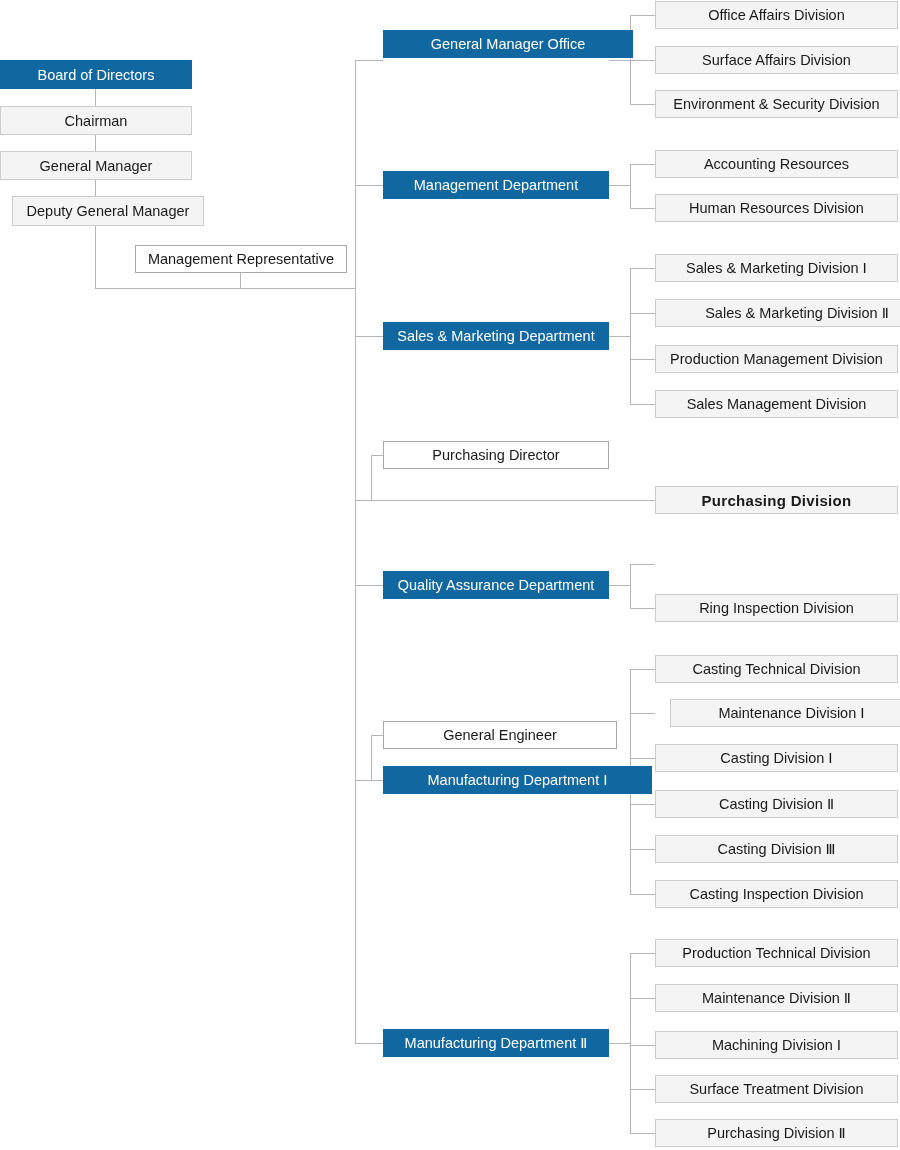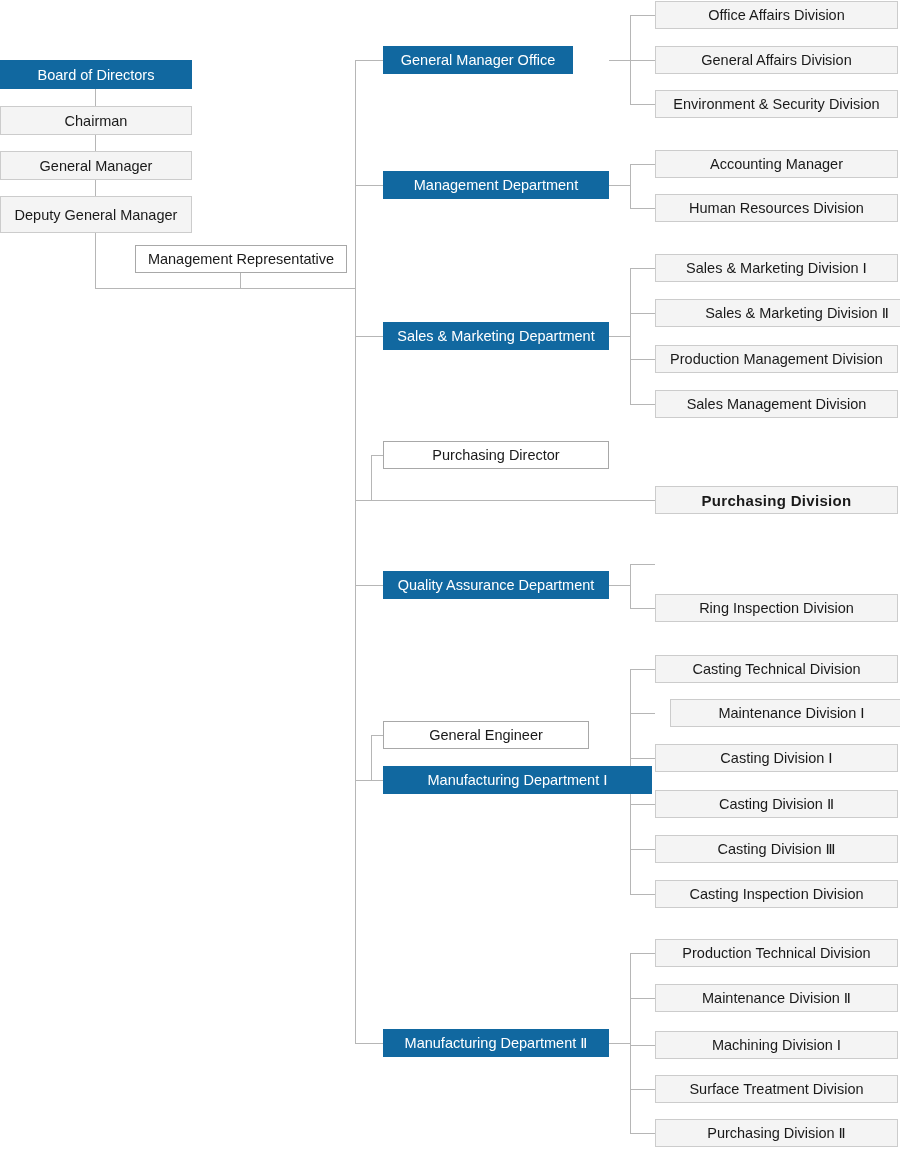--- a/index.html
+++ b/index.html
@@ -101,37 +101,37 @@
   <div class="line" style="left:630px;top:894px;width:25px;height:1px"></div>
   <div class="line" style="left:630px;top:953px;width:25px;height:1px"></div>
   <div class="line" style="left:630px;top:998px;width:25px;height:1px"></div>
   <div class="line" style="left:630px;top:1045px;width:25px;height:1px"></div>
   <div class="line" style="left:630px;top:1089px;width:25px;height:1px"></div>
   <div class="line" style="left:630px;top:1133px;width:25px;height:1px"></div>
 
   <div class="box dept" style="left:0;top:60px;width:192px;height:29px">Board of Directors</div>
   <div class="box gray" style="left:0;top:106px;width:192px;height:29px">Chairman</div>
   <div class="box gray" style="left:0;top:151px;width:192px;height:29px">General Manager</div>
-  <div class="box gray" style="left:0;top:196px;width:192px;height:37px">Deputy General Manager</div>
+  <div class="box gray" style="left:12px;top:196px;width:192px;height:30px">Deputy General Manager</div>
   <div class="box plain" style="left:135px;top:245px;width:212px">Management Representative</div>
 
-  <div class="box dept" style="left:383px;top:46px;width:190px">General Manager Office</div>
+  <div class="box dept" style="left:383px;top:30px;width:250px">General Manager Office</div>
   <div class="box dept" style="left:383px;top:171px;width:226px">Management Department</div>
   <div class="box dept" style="left:383px;top:322px;width:226px">Sales &amp; Marketing Department</div>
   <div class="box plain" style="left:383px;top:441px;width:226px">Purchasing Director</div>
   <div class="box dept" style="left:383px;top:571px;width:226px">Quality Assurance Department</div>
-  <div class="box plain" style="left:383px;top:721px;width:206px">General Engineer</div>
+  <div class="box plain" style="left:383px;top:721px;width:234px">General Engineer</div>
   <div class="box dept" style="left:383px;top:766px;width:269px">Manufacturing Department Ⅰ</div>
   <div class="box dept" style="left:383px;top:1029px;width:226px">Manufacturing Department Ⅱ</div>
 
   <div class="box gray" style="left:655px;top:1px;width:243px">Office Affairs Division</div>
-  <div class="box gray" style="left:655px;top:46px;width:243px">General Affairs Division</div>
+  <div class="box gray" style="left:655px;top:46px;width:243px">Surface Affairs Division</div>
   <div class="box gray" style="left:655px;top:90px;width:243px">Environment &amp; Security Division</div>
 
-  <div class="box gray" style="left:655px;top:150px;width:243px">Accounting Manager</div>
+  <div class="box gray" style="left:655px;top:150px;width:243px">Accounting Resources</div>
   <div class="box gray" style="left:655px;top:194px;width:243px">Human Resources Division</div>
 
   <div class="box gray" style="left:655px;top:254px;width:243px">Sales &amp; Marketing Division Ⅰ</div>
   <div class="box gray" style="left:655px;top:299px;width:284px">Sales &amp; Marketing Division Ⅱ</div>
   <div class="box gray" style="left:655px;top:345px;width:243px">Production Management Division</div>
   <div class="box gray" style="left:655px;top:390px;width:243px">Sales Management Division</div>
 
   <div class="box gray bold" style="left:655px;top:486px;width:243px">Purchasing Division</div>
 
   <div class="box gray" style="left:655px;top:594px;width:243px">Ring Inspection Division</div>

